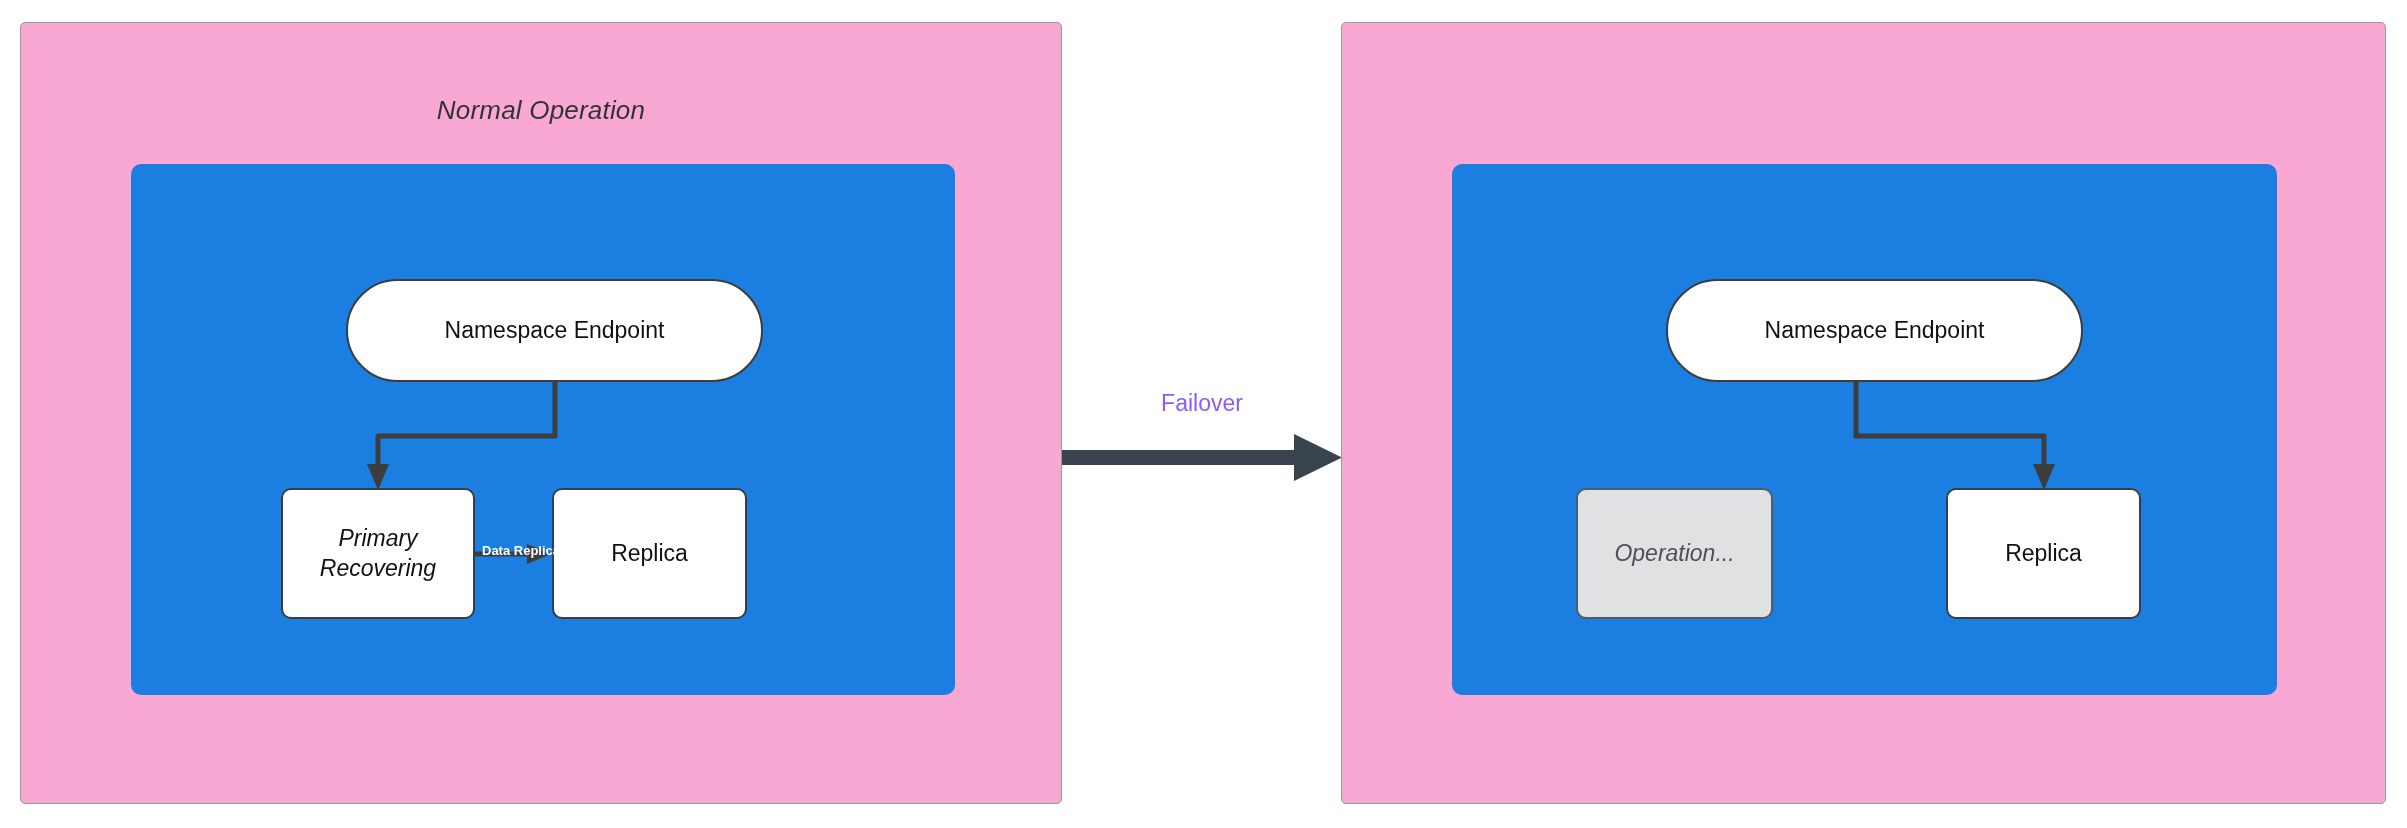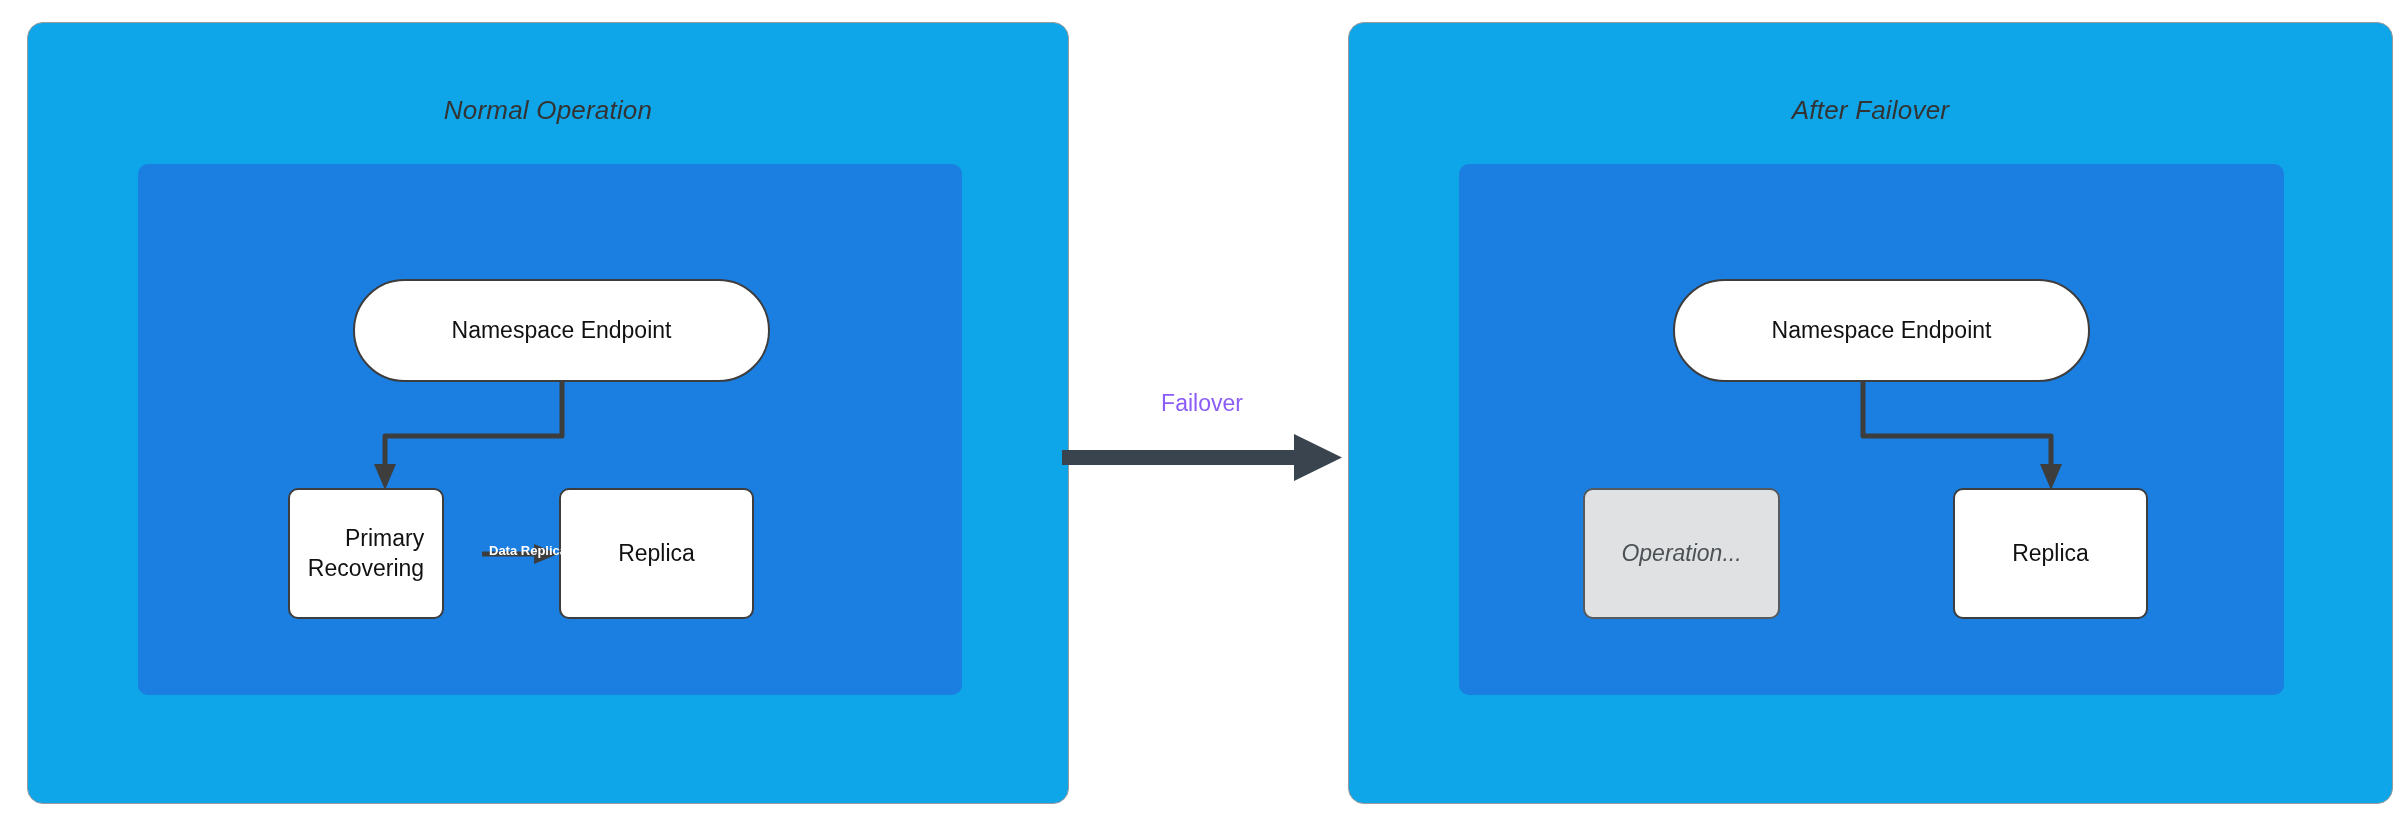--- a/index.html
+++ b/index.html
@@ -16,25 +16,24 @@
   #stage {
     position: relative;
     width: 2407px;
     height: 828px;
     background: #ffffff;
   }
 
   
   .panel {
     position: absolute;
-    background: #0ea5e9;
+    background: #f9a8d4;
     border: 1.6px solid #9a9a9a;
-    border-radius: 16px;
+    border-radius: 5px;
     box-sizing: border-box;
-    margin-left: 7px;
   }
   #panel-left  { left: 20px;   top: 22px; width: 1042px; height: 782px; }
   #panel-right { left: 1341px; top: 22px; width: 1045px; height: 782px; }
 
   .panel-title {
     position: absolute;
     top: 72px;
     left: 0;
     width: 100%;
     text-align: center;
@@ -54,40 +53,40 @@
   #zone-left  { left: 110px; top: 141px; width: 824px; height: 531px; }
   #zone-right { left: 110px; top: 141px; width: 825px; height: 531px; }
 
   
   .node {
     position: absolute;
     box-sizing: border-box;
     display: flex;
     align-items: center;
     justify-content: center;
-    text-align: right;
+    text-align: center;
     background: #ffffff;
     border: 2.2px solid #3d3d3d;
     color: #111111;
     font-size: 23px;
     line-height: 1.28;
     z-index: 3;
   }
   .node.pill { border-radius: 999px; }
   .node.box  { border-radius: 10px; }
   .node.dim {
     background: #dfe1e3;
     border-color: #555a5f;
     color: #4c5156;
     font-style: italic;
   }
 
   
   #node-l-endpoint { left: 215px; top: 115px; width: 417px; height: 103px; }
-  #node-l-primary  { left: 150px; top: 324px; width: 156px; height: 131px; }
+  #node-l-primary  { left: 150px; top: 324px; width: 194px; height: 131px; font-style: italic; }
   #node-l-replica  { left: 421px; top: 324px; width: 195px; height: 131px; }
 
   
   #node-r-endpoint { left: 214px; top: 115px; width: 417px; height: 103px; }
   #node-r-recover  { left: 124px; top: 324px; width: 197px; height: 131px; }
   #node-r-replica  { left: 494px; top: 324px; width: 195px; height: 131px; }
 
   
   .conn-svg {
     position: absolute;
@@ -191,21 +190,20 @@
   <div id="failover-group">
     <div id="failover-label">Failover</div>
     <svg id="failover-arrow" viewBox="0 0 280 52">
       <rect class="shaft" x="0" y="18" width="242" height="15"></rect>
       <polygon class="head" points="280,25.5 232,2 232,49"></polygon>
     </svg>
   </div>
 
   <div class="panel" id="panel-right">
 
-    <div class="panel-title">After Failover</div>
 
     <div class="zone" id="zone-right">
 
       <svg class="conn-svg" viewBox="0 0 825 531" preserveAspectRatio="none">
         <path class="conn-path" d="M 404 218 L 404 272 L 592 272 L 592 308"></path>
         <polygon class="conn-head" points="592,326 581,300 603,300"></polygon>
       </svg>
 
       <div class="node pill" id="node-r-endpoint">
         <span>Namespace Endpoint</span>

